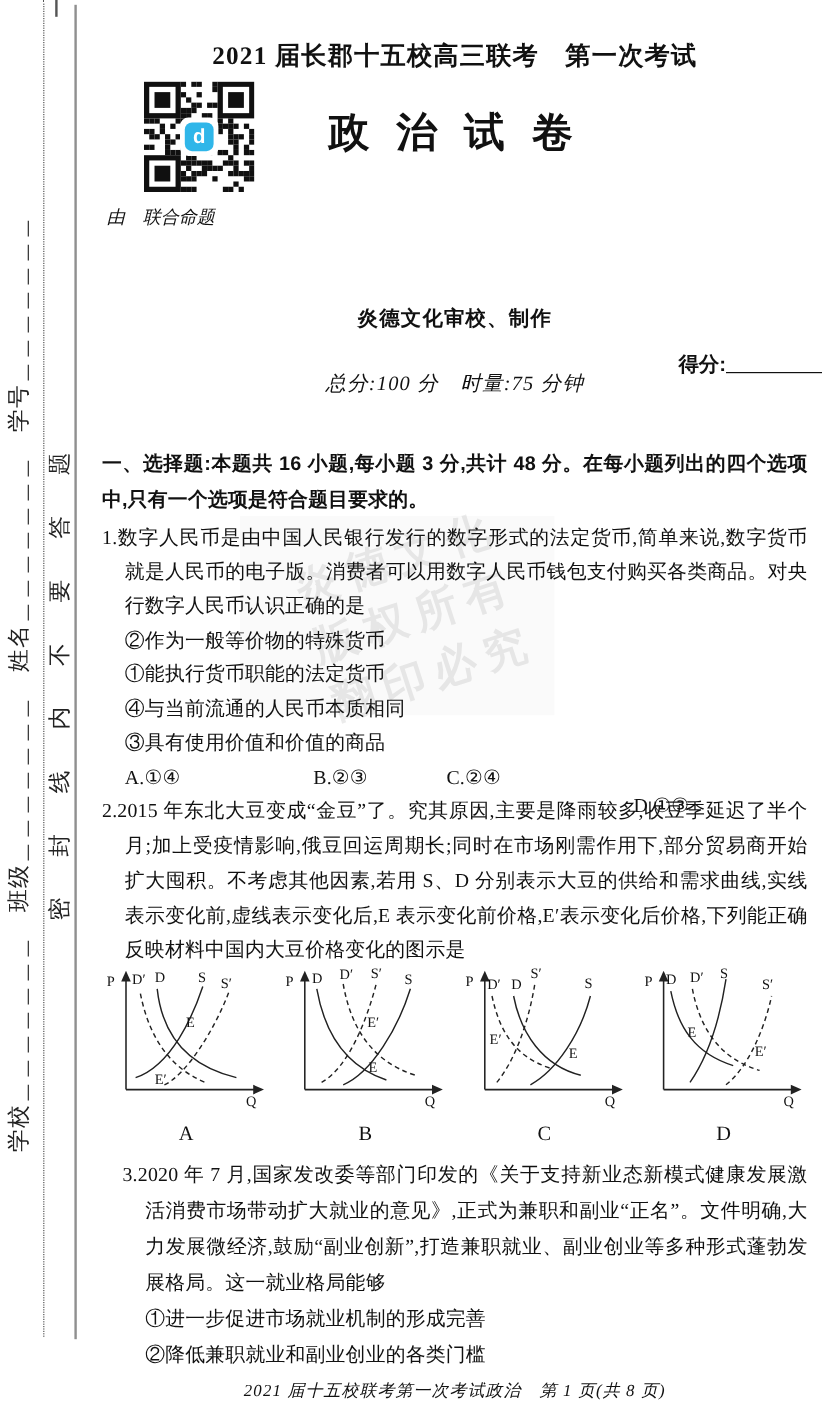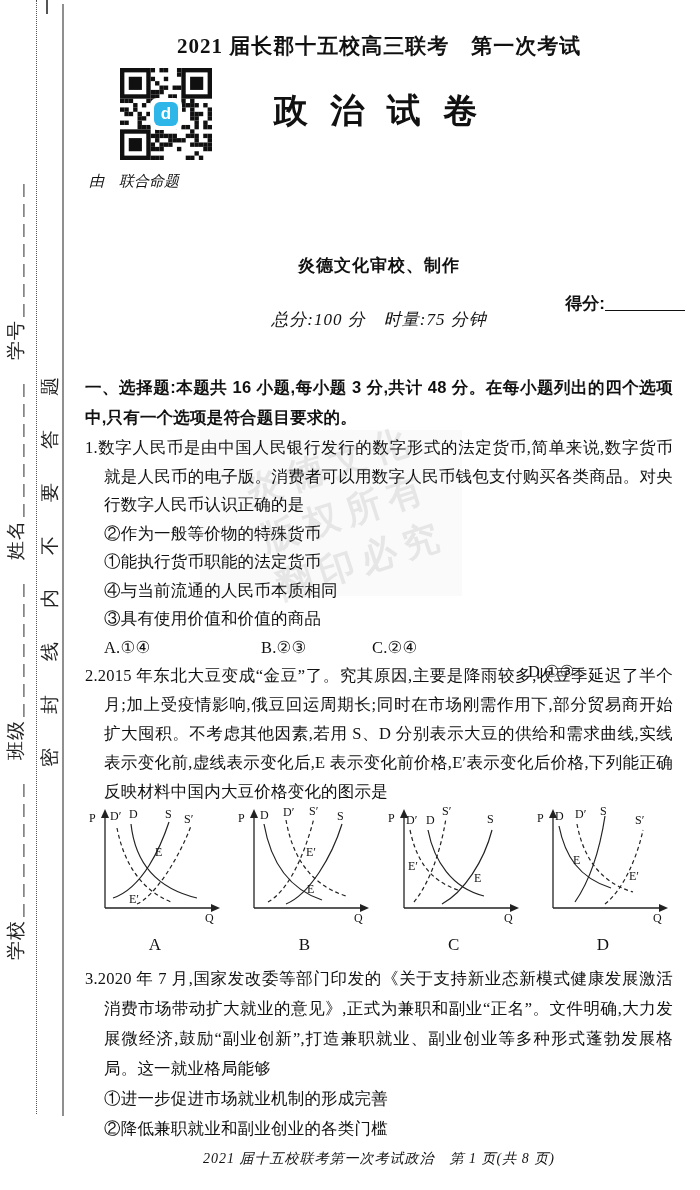--- a/index.html
+++ b/index.html
@@ -40,21 +40,21 @@
   .score-blank{ display:inline-block; width:80px; border-bottom:1.5px solid #111; height:16px; vertical-align:-2px; }
 
   .section-title { position:absolute; top:330px; left:0; right:0; text-align:center; font-size:20px; font-weight:bold; letter-spacing:1px; }
   .intro { position:absolute; top:372px; left:0; width:588px; font-weight:bold; font-size:16.5px; line-height:30px; text-align:justify; letter-spacing:0.2px; }
 
   .question { position:absolute; left:0; width:588px; font-size:16.5px; letter-spacing:0.2px; }
   .q-text  { padding-left:19px; text-indent:-19px; text-align:justify; }
   .q-items { padding-left:19px; }
   #q1 { top:434px; } #q1 .q-text, #q1 .q-items div, #q1 .q-options { line-height:28.5px; }
   #q2 { top:661px; } #q2 .q-text { line-height:29px; }
-  #q3 { top:964px; } #q3 .q-text, #q3 .q-items div { line-height:30px; }
+  #q3 { top:964px; } #q3 .q-text, #q3 .q-items div { line-height:30px;margin-left:17px; }
   .q-options { position:relative; height:29px; margin-left:19px; }
   .q-options .opt { position:absolute; top:0; white-space:nowrap; }
   .opt-0{left:0;} .opt-1{left:129px;margin-left:28px;} .opt-2{left:268px;text-align:center;} .opt-3{left:424px;margin-top:24px;}
 
   
   .graphs { position:absolute; top:806px; left:0; width:588px; display:flex; justify-content:space-between; }
   .fig { width:140px; text-align:center; }
   .fig svg { width:140px; height:122px; display:block; }
   .fig .letter { font-size:17px; margin-top:7px; }
   .axis { stroke:#222; stroke-width:1.3; fill:none; }

